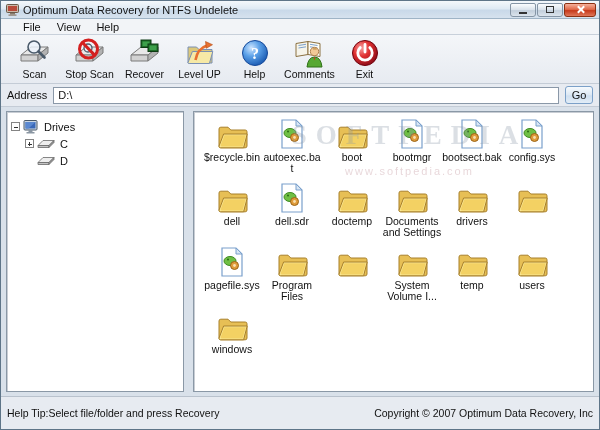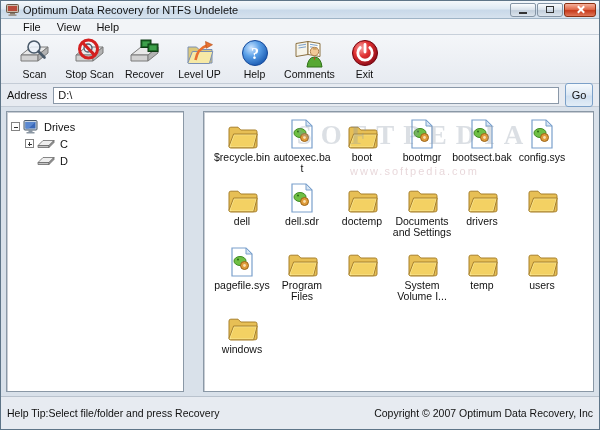--- a/index.html
+++ b/index.html
@@ -59,27 +59,27 @@
   .addressbar {
     height:23px; flex:0 0 23px; background:#e7ebf1; display:flex; align-items:center;
     padding:0 6px; gap:6px; border-bottom:1px solid #c4ccd6;
   }
   .address-label { font-size:11px; color:#111; }
   .address-input {
     flex:1; height:17px; border:1px solid #8a98a8; background:#fff; font-size:11px;
     padding:0 4px; font-family:"Liberation Sans", sans-serif; color:#111;
   }
   .go-btn {
-    width:28px; height:24px; font-size:11px; color:#111;
+    width:28px; height:18px; font-size:11px; color:#111;
     border:1px solid #7ba0c8; border-radius:3px;
     background:linear-gradient(#f6fafd,#dce8f4 50%,#cfdff0 55%,#e2edf7);
     display:flex; align-items:center; justify-content:center; cursor:default;
   }
   
-  .main { flex:1; display:flex; gap:19px; padding:4px 5px; background:#d9e1ea; overflow:hidden; }
+  .main { flex:1; display:flex; gap:9px; padding:4px 5px; background:#d9e1ea; overflow:hidden; }
   .tree-panel {
     flex:0 0 178px; background:#fff; border:1px solid #8a98a6;
     box-shadow:inset 1px 1px 0 #c8cdd4; padding:6px 4px; overflow:hidden;
   }
   .tree-row { display:flex; align-items:center; height:17px; font-size:11px; color:#111; }
   .tree-row .label { padding:0 3px; cursor:default; }
   .expander {
     width:9px; height:9px; border:1px solid #848484; background:#fff; flex:0 0 9px;
     position:relative; margin-right:3px;
   }

